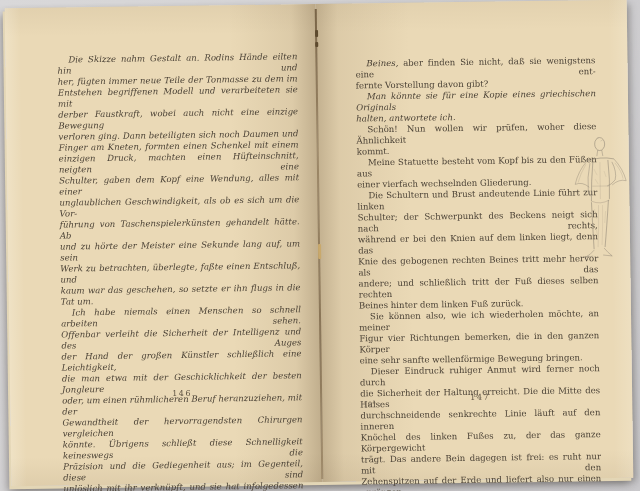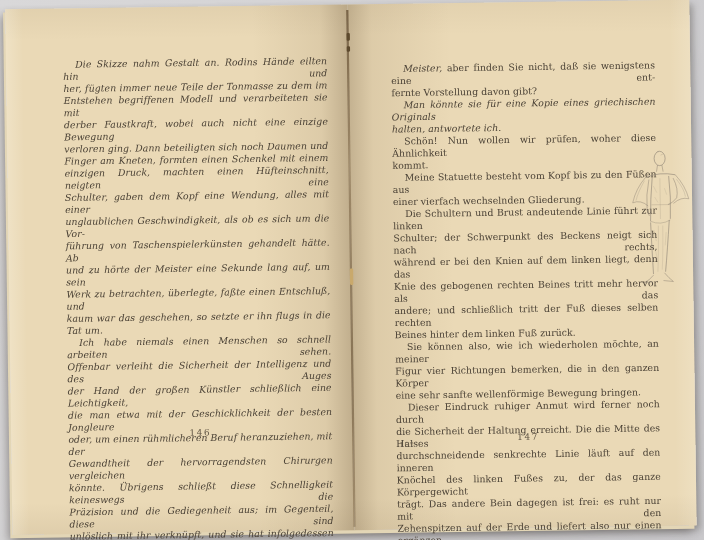--- a/index.html
+++ b/index.html
@@ -101,21 +101,21 @@
           <div class="ln">Präzision und die Gediegenheit aus; im Gegenteil, diese sind</div>
           <div class="ln">unlöslich mit ihr verknüpft, und sie hat infolgedessen auch</div>
         </div>
       </div>
     <div class="pagenum">146</div>
   </div>
 
   <div class="page page-right">
     <div class="textcol" id="right-col">
         <div class="para">
-          <div class="ln first"><span class="seg it">Meister,</span><span class="seg"> aber finden Sie nicht, daß sie wenigstens eine ent-</span></div>
+          <div class="ln first"><span class="seg it">Beines,</span><span class="seg"> aber finden Sie nicht, daß sie wenigstens eine ent-</span></div>
           <div class="ln last">fernte Vorstellung davon gibt?</div>
         </div>
         <div class="para it">
           <div class="ln first">Man könnte sie für eine Kopie eines griechischen Originals</div>
           <div class="ln last">halten, antwortete ich.</div>
         </div>
         <div class="para">
           <div class="ln first">Schön! Nun wollen wir prüfen, woher diese Ähnlichkeit</div>
           <div class="ln last">kommt.</div>
         </div>

